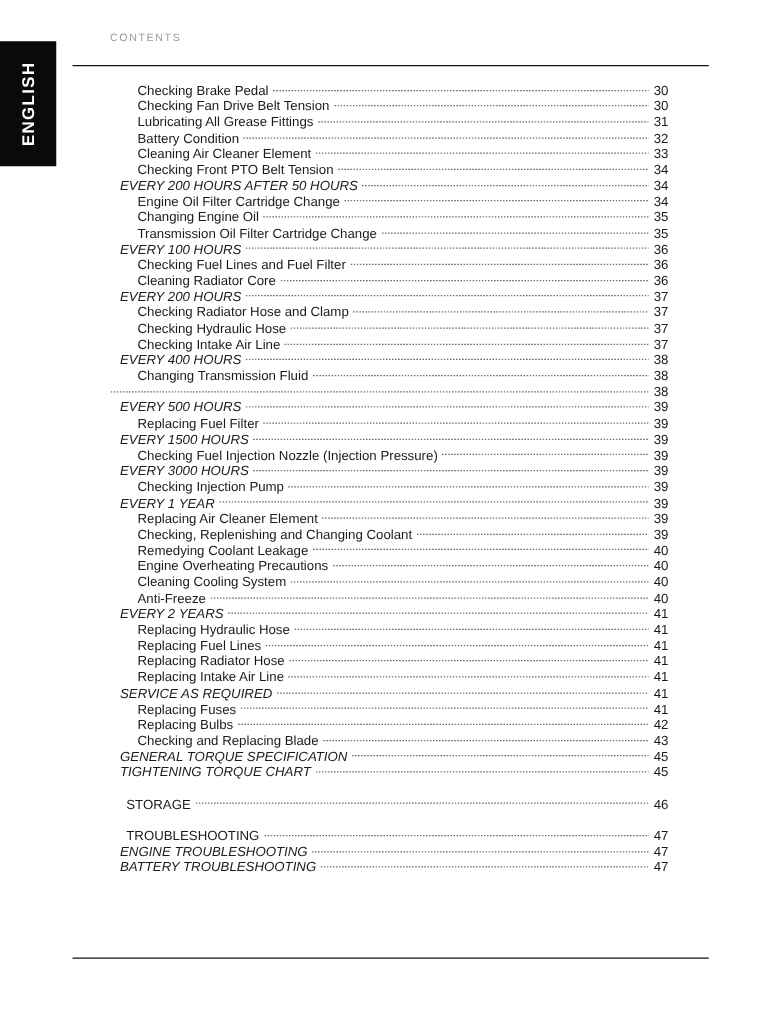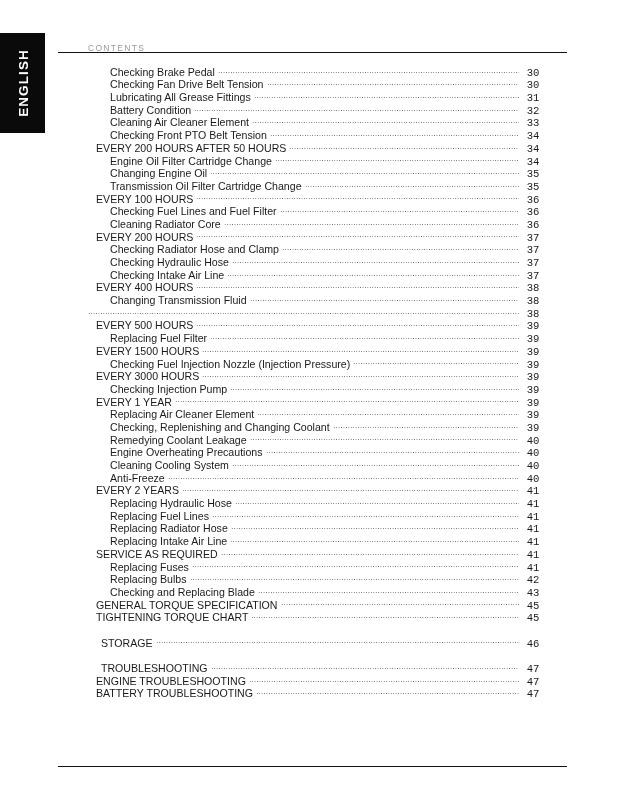--- a/index.html
+++ b/index.html
@@ -44,21 +44,21 @@
     position: absolute;
     left: 58px;
     top: 0;
     width: 512px;
     height: 811px;
   }
 
   #page-header {
     position: absolute;
     left: 30px;
-    top: 43px;
+    top: 25px;
     font-size: 8.5px;
     color: #9a9a9a;
     letter-spacing: 1.3px;
     font-weight: normal;
   }
 
   #rule-top {
     position: absolute;
     left: 0;
     top: 52px;
@@ -117,28 +117,27 @@
     bottom: 3.2px;
     height: 1px;
     background-image: radial-gradient(circle, #6d6d6d 0.5px, transparent 0.6px);
     background-size: 2.45px 1px;
     background-repeat: repeat-x;
   }
 
   .toc-row .page {
     flex: 0 0 auto;
     width: 20px;
-    text-align: center;
+    text-align: left;
     padding-left: 4px;
-    font-family: Liberation Mono, monospace;
   }
 
   
   .lvl0 .title { margin-left: 0px; }
-  .lvl1 .title { margin-left: 8px; }
+  .lvl1 .title { margin-left: 8px; font-style: italic; }
   .lvl2 .title { margin-left: 22px; }
 </style>
 </head>
 <body>
 
 <div id="lang-tab">
   <span class="lang-label">ENGLISH</span>
 </div>
 
 <div id="page">

